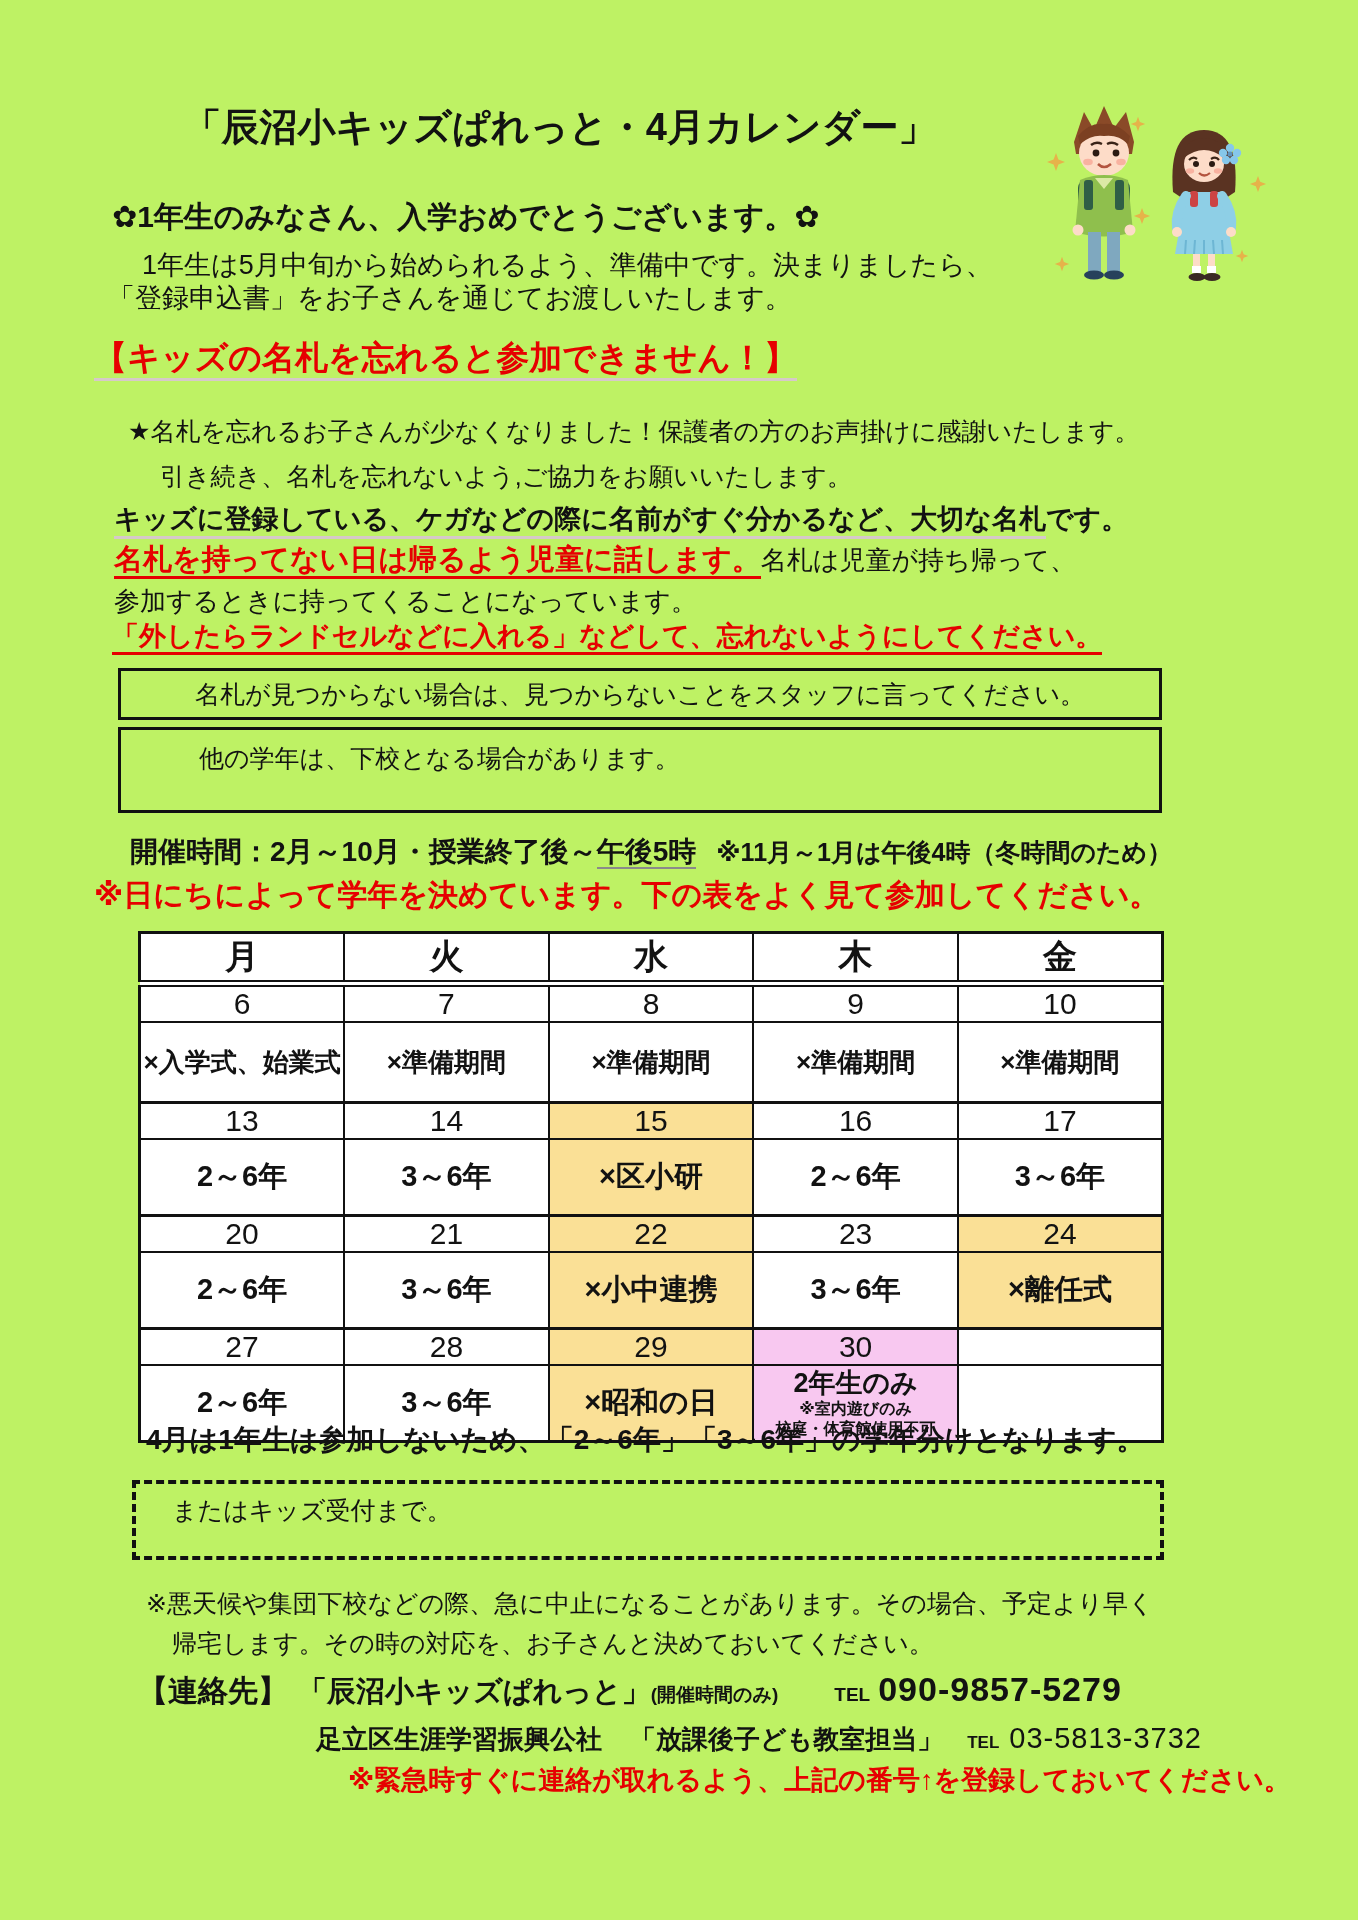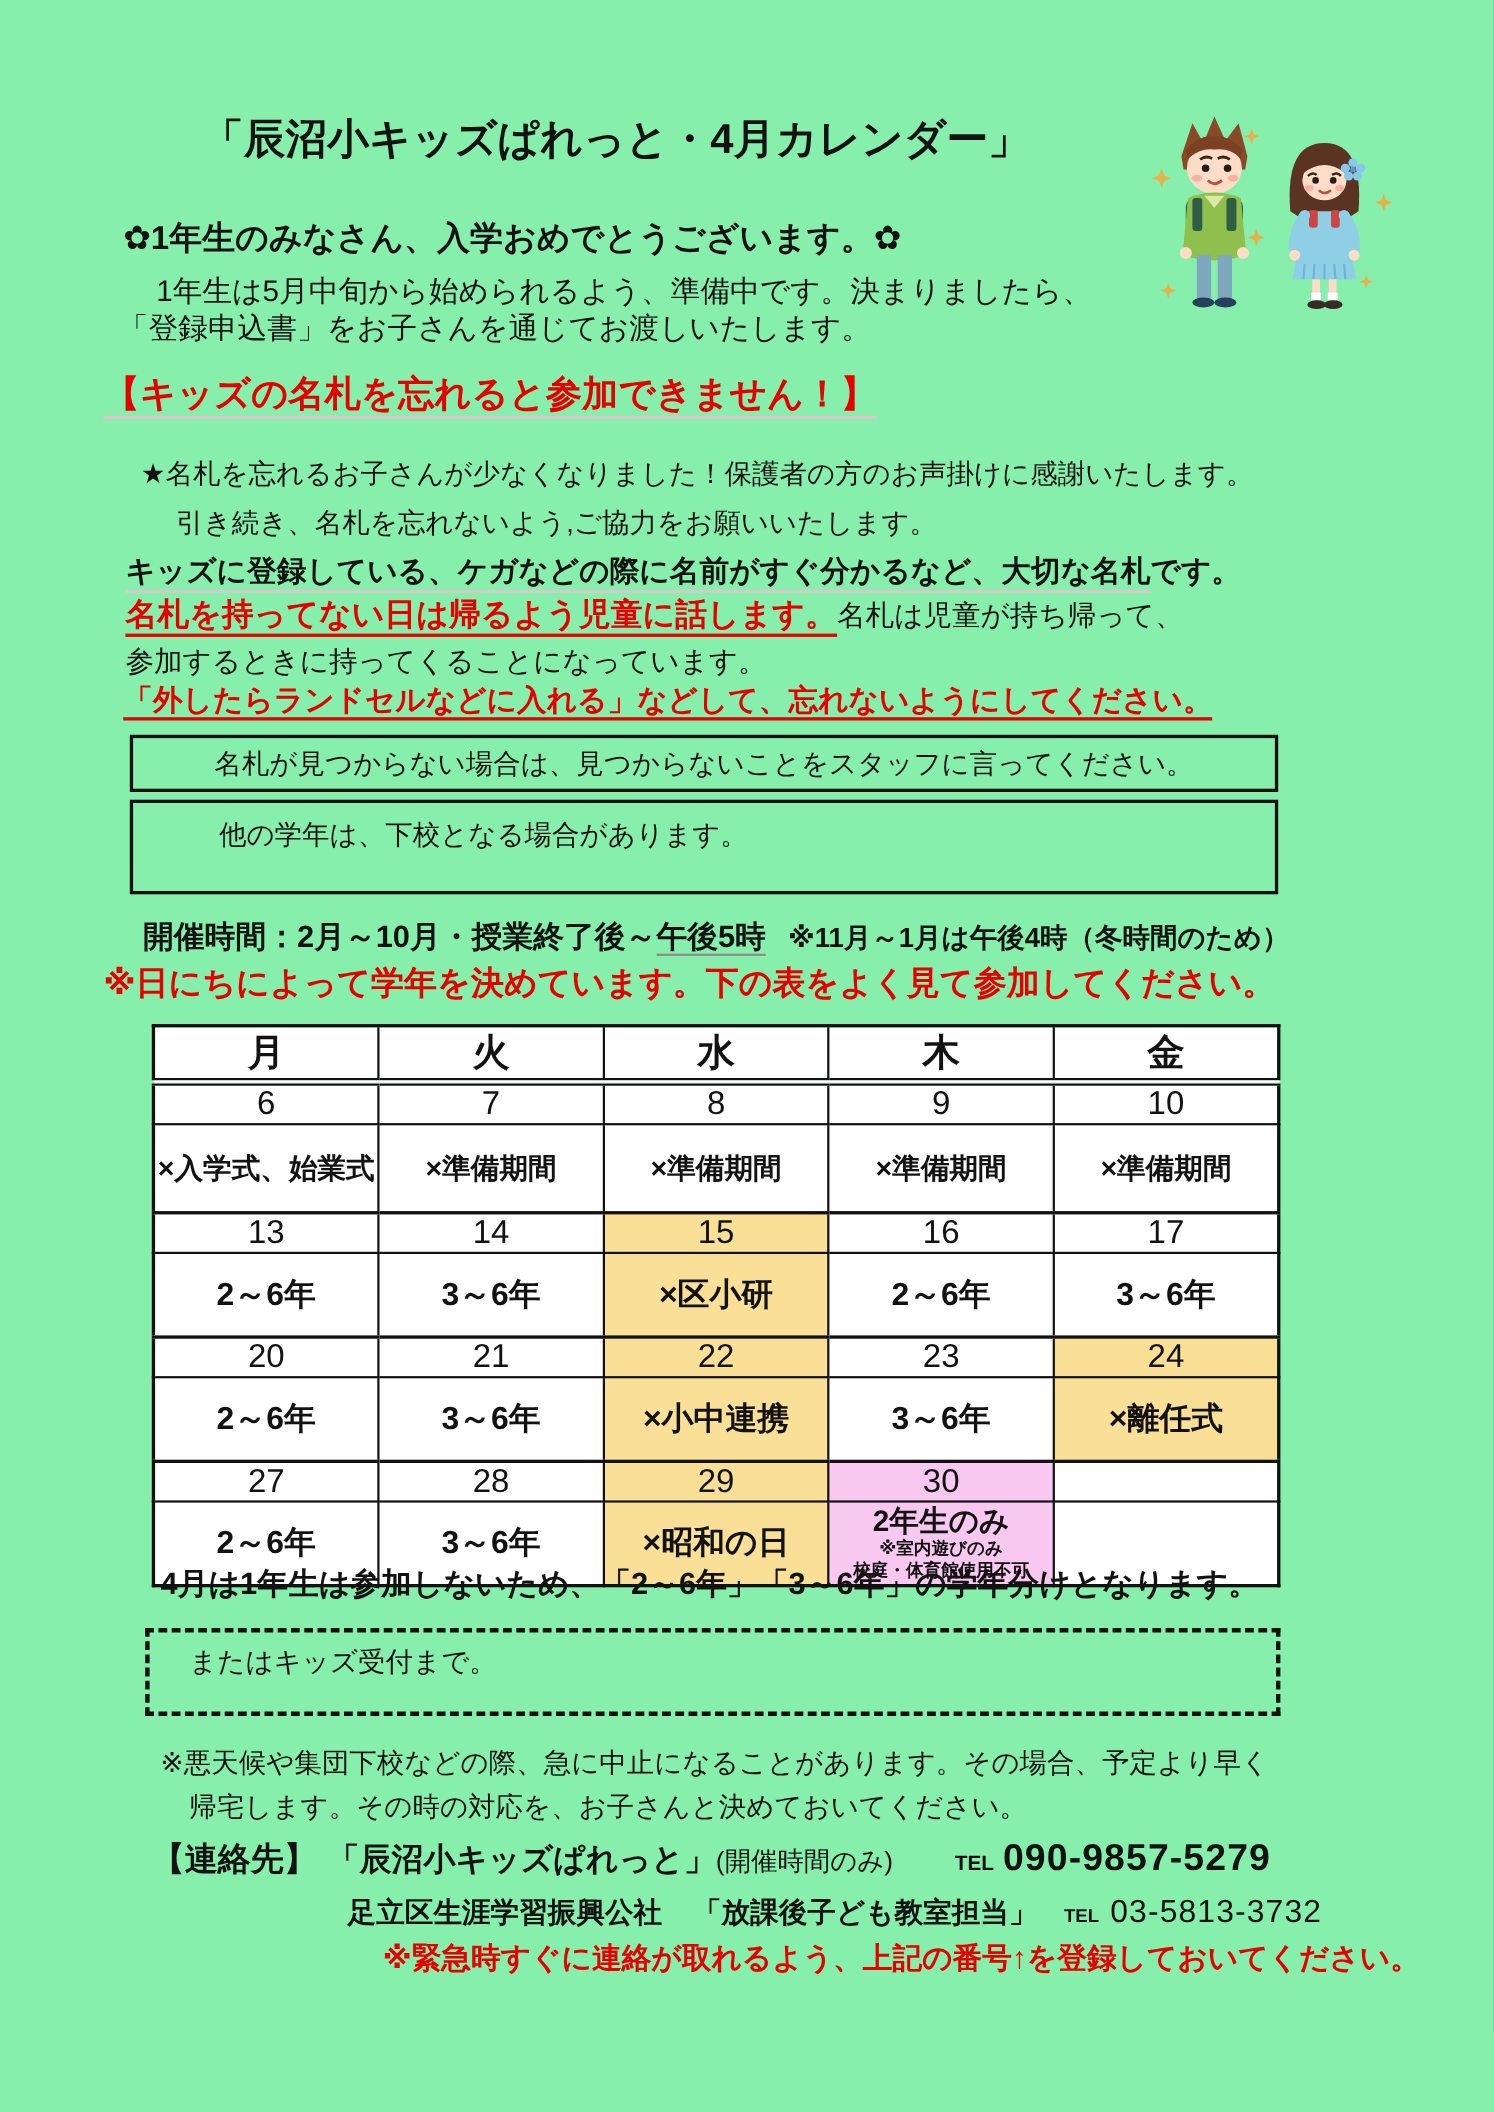--- a/index.html
+++ b/index.html
@@ -1,17 +1,17 @@
 <!DOCTYPE html>
 <html style="--accent-red: #e60000; --cell-yellow: #fae096; --cell-pink: #f8c8f0; --sparkle-gold: #e6b34a;"><head>
 <meta charset="utf-8">
 <style>
   html,body{margin:0;padding:0;background:#9a9a9a;}
   .page{
-    position:relative;width:1358px;height:1920px;background:#86efac;
+    position:relative;width:1358px;height:1920px;background:#bef264;
     font-family:"Liberation Sans","DejaVu Sans",sans-serif;color:#121212;
     margin:0 auto;overflow:hidden;
   }
   .abs{position:absolute;white-space:nowrap;line-height:1.25;}
   .b{font-weight:bold;}
   .red{color:var(--accent-red,#e60000);}
   .u-gray{border-bottom:3px solid #d6c9c9;padding-bottom:2px;}
   .u-dark{border-bottom:2px solid #8a8a8a;}
   .u-red{border-bottom:3px solid var(--accent-red,#e60000);padding-bottom:1px;}
   .box{position:absolute;border:3px solid #111;box-sizing:border-box;}
@@ -221,19 +221,19 @@
 
   <div class="abs b" style="left:146px;top:1422px;font-size:28px;">4月は1年生は参加しないため、「2～6年」「3～6年」の学年分けとなります。</div>
 
   <div class="dashed" style="left:132px;top:1480px;width:1032px;height:80px;font-size:25px;font-weight:500;padding:8px 0 0 14px;">
     <div style="white-space:nowrap;margin-left:22px;margin-top:2px;">またはキッズ受付まで。</div>
   </div>
 
   <div class="abs" style="left:146px;top:1588px;font-size:25px;font-weight:500;">※悪天候や集団下校などの際、急に中止になることがあります。その場合、予定より早く</div>
   <div class="abs" style="left:172px;top:1628px;font-size:25px;font-weight:500;">帰宅します。その時の対応を、お子さんと決めておいてください。</div>
 
-  <div class="abs" style="left:138px;top:1668px;font-size:29px;"><span class="b" style="font-size:30px;">【連絡先】</span><span class="b" style="margin-left:10px;">「辰沼小キッズぱれっと」</span><span style="font-size:24px;font-weight:400;">(開催時間のみ)</span><span class="tel-label" style="margin-left:56px;">TEL</span><span class="tel-num" style="margin-left:8px;">090-9857-5279</span></div>
+  <div class="abs" style="left:138px;top:1668px;font-size:29px;"><span class="b" style="font-size:30px;">【連絡先】</span><span class="b" style="margin-left:10px;">「辰沼小キッズぱれっと」</span><span style="font-size:19px;font-weight:700;">(開催時間のみ)</span><span class="tel-label" style="margin-left:56px;">TEL</span><span class="tel-num" style="margin-left:8px;">090-9857-5279</span></div>
 
   <div class="abs" style="left:316px;top:1720px;font-size:26px;font-weight:600;"><span>足立区生涯学習振興公社</span><span style="margin-left:28px;">「放課後子ども教室担当」</span><span class="tel-label" style="margin-left:24px;font-size:17px;">TEL</span><span class="tel-num2" style="margin-left:10px;">03-5813-3732</span></div>
 
   <div class="abs b red" style="left:348px;top:1764px;font-size:27px;">※緊急時すぐに連絡が取れるよう、上記の番号↑を登録しておいてください。</div>
 
 </div>
 
 </body></html>

